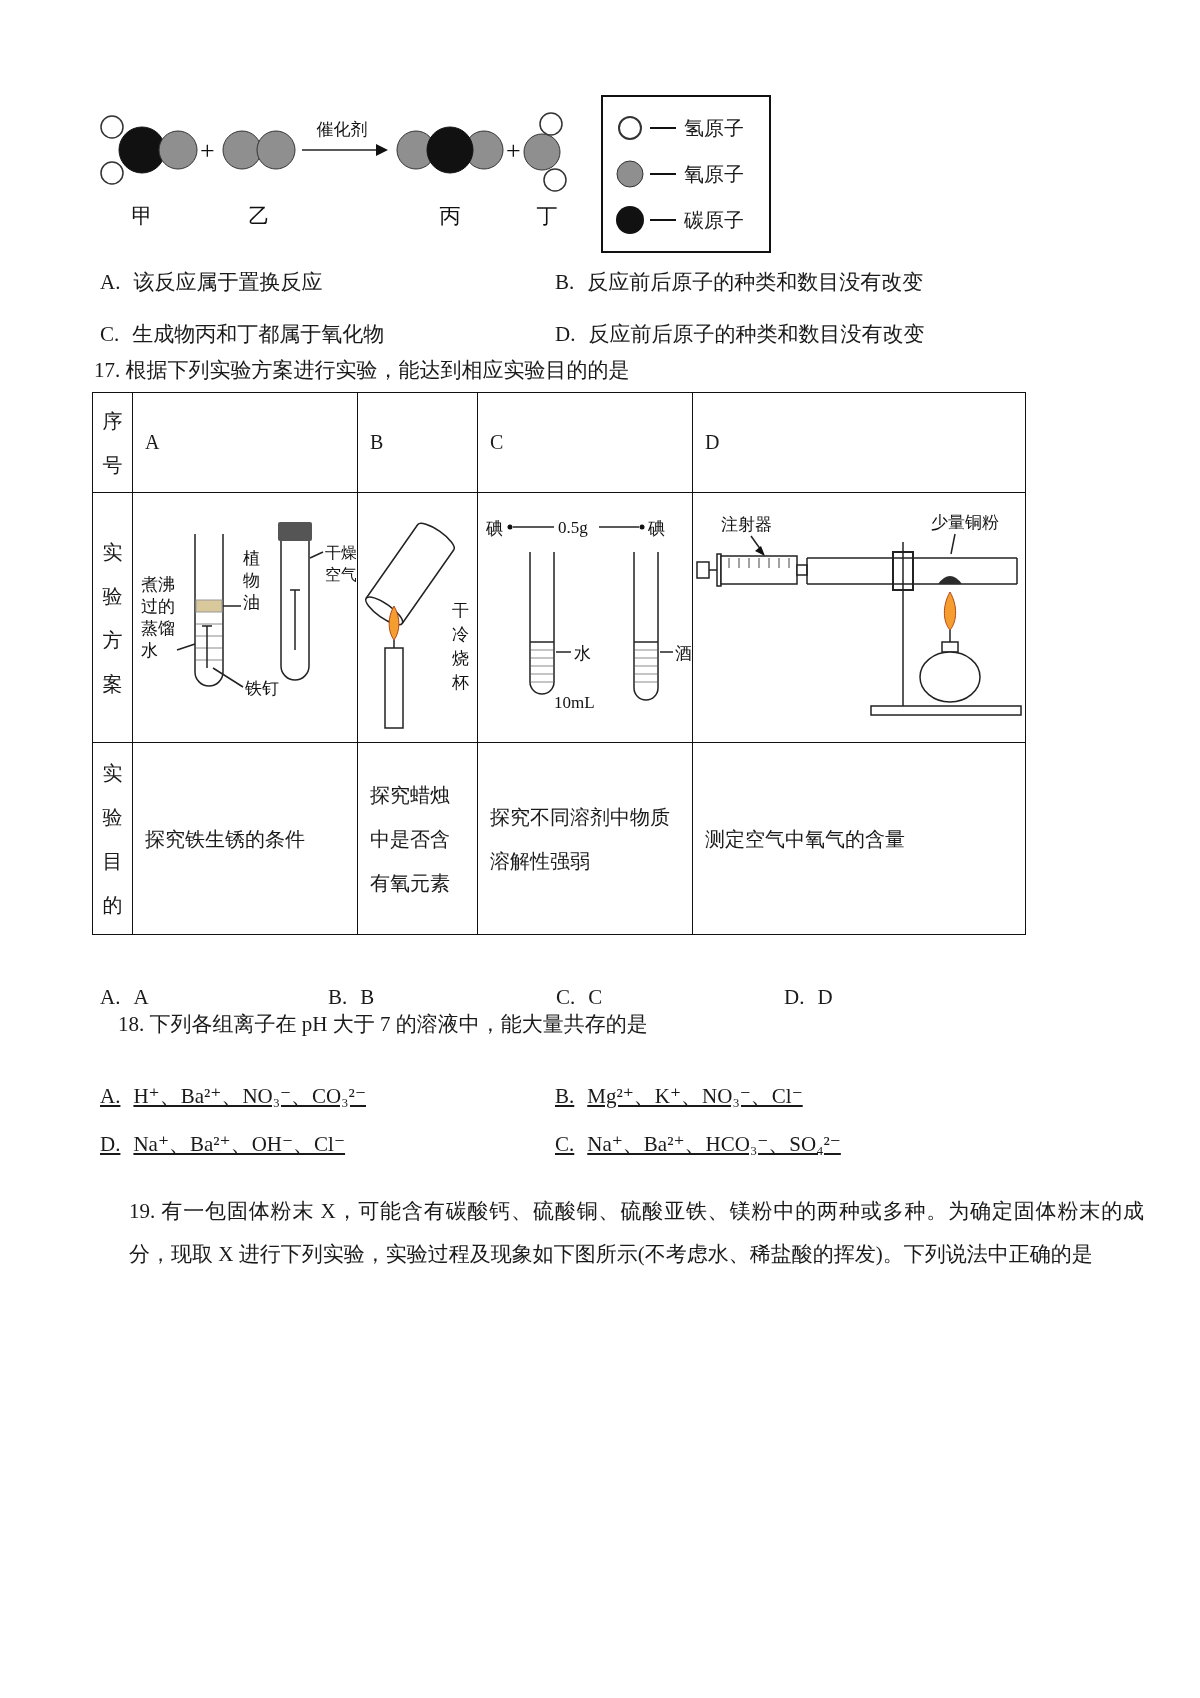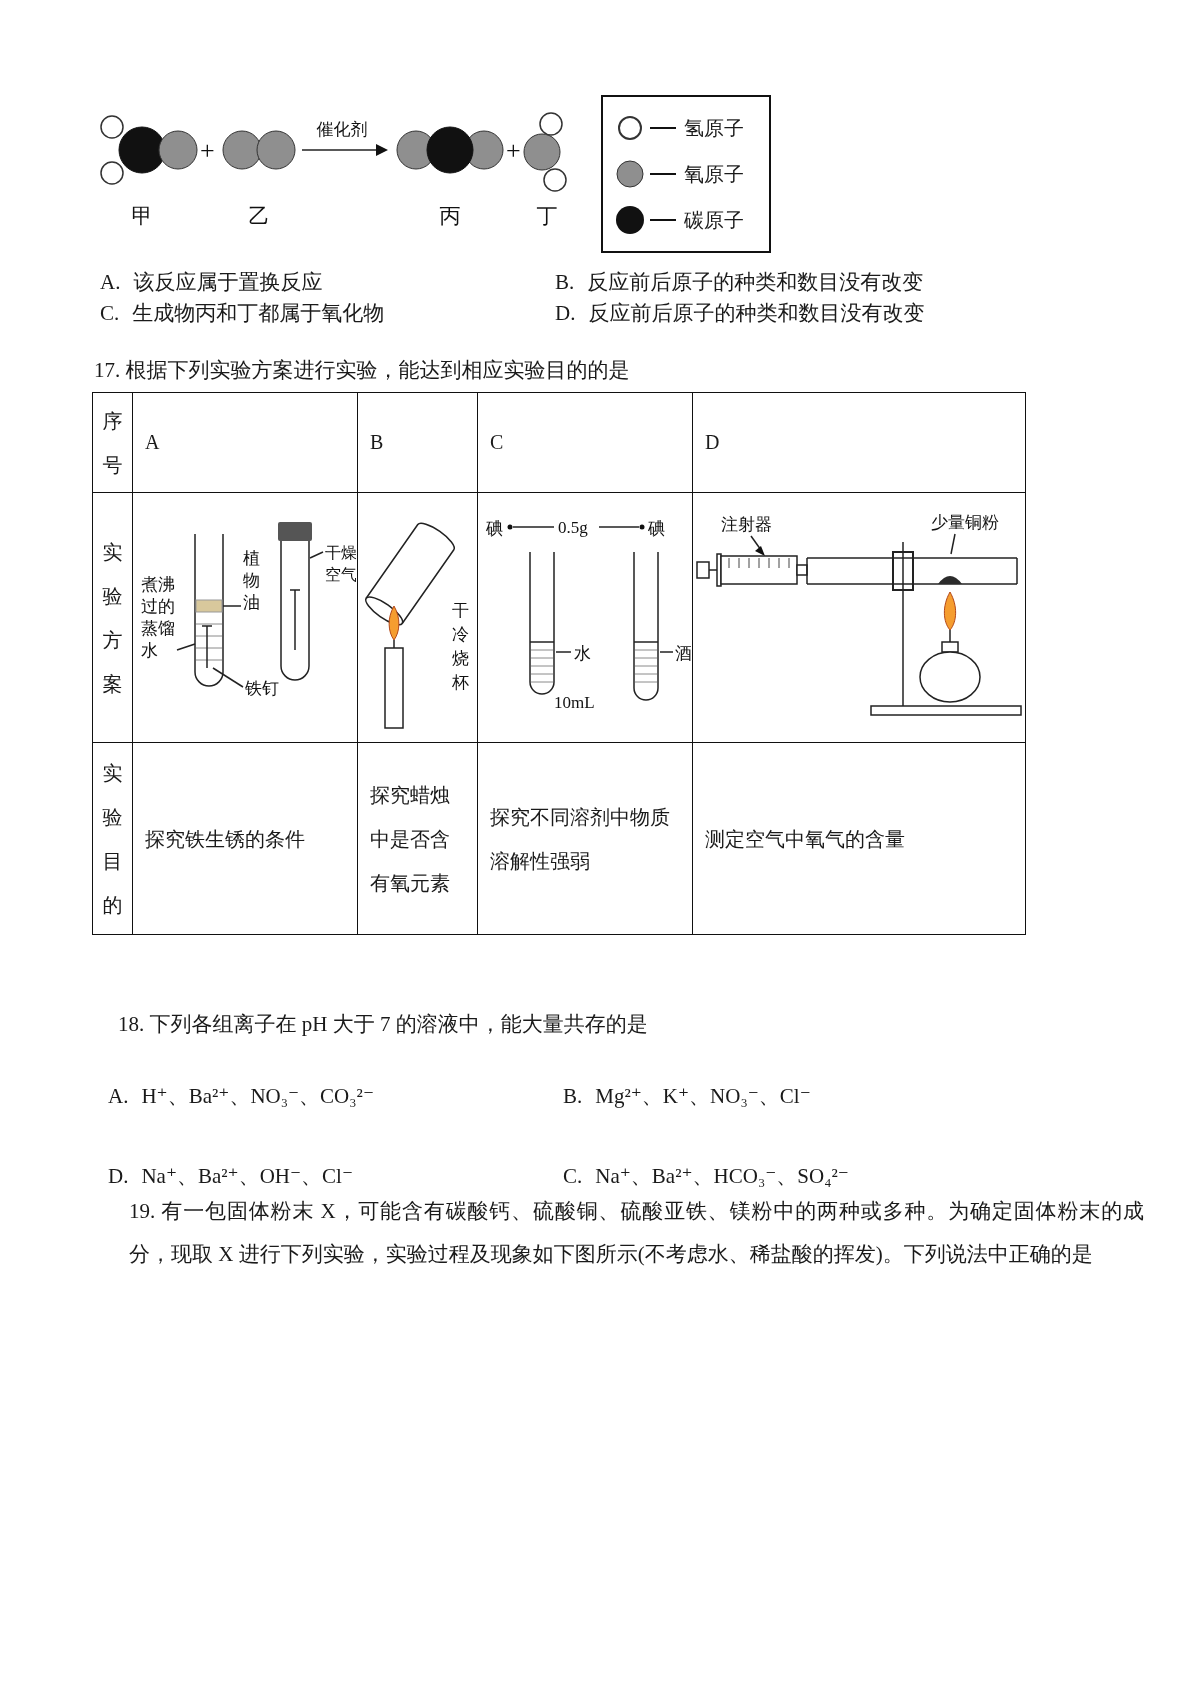--- a/index.html
+++ b/index.html
@@ -18,29 +18,29 @@
   .ln2 { stroke:#222; stroke-width:1.5; fill:#fff; }
   .legend { margin-left:14px; width:170px; height:158px; border:2px solid #111;
     display:flex; flex-direction:column; justify-content:space-around; padding:8px 12px; }
   .lrow { display:flex; align-items:center; }
   .licon { flex:0 0 auto; }
   .leader { width:26px; border-top:2px solid #111; margin:0 8px 0 5px; }
   .llabel { font-size:20px; }
   
   .opt .okey { margin-right:13px; }
   .q16-options { position:absolute; top:268px; left:100px; width:1010px;
-    display:grid; grid-template-columns:455px 1fr; row-gap:3px; }
+    display:grid; grid-template-columns:455px 1fr; row-gap:24px; }
   .stem { position:absolute; left:94px; width:1015px; }
   .q17-stem { top:356px; }
   .q18-stem { top:1010px;margin-left:24px; }
   .q19-stem { top:1190px; line-height:43px; text-align:justify;margin-left:35px; }
   .q17-options { position:absolute; top:985px; left:100px;
     display:grid; grid-template-columns:repeat(4,228px); }
-  .q18-options { position:absolute; top:1082px; left:108px; width:1010px;
-    display:grid; grid-template-columns:455px 1fr; row-gap:52px; }
+  .q18-options { position:absolute; top:1082px; left:100px; width:1010px;
+    display:grid; grid-template-columns:455px 1fr; row-gap:20px;text-decoration:underline; }
   
   table.exp { position:absolute; top:392px; left:92px; width:933px;
     border-collapse:collapse; table-layout:fixed; }
   table.exp td { border:1.5px solid #111; font-size:20px; vertical-align:middle; }
   td.vhead { text-align:center; line-height:44px; padding:2px; }
   td.chead { padding-left:12px; }
   td.diagram-cell { padding:0; overflow:hidden; }
   td.diagram-cell svg { display:block; }
   td.purpose { padding:8px 12px; line-height:44px;margin-top:43px; }
   tr.r-head { height:100px; }
@@ -287,20 +287,26 @@
     <tr class="r-purp">
       <td class="vhead">实验目的</td>
       <td class="purpose">探究铁生锈的条件</td>
       <td class="purpose">探究蜡烛中是否含有氧元素</td>
       <td class="purpose">探究不同溶剂中物质溶解性强弱</td>
       <td class="purpose">测定空气中氧气的含量</td>
     </tr>
   </tbody>
     </table>
 
+  <div class="q17-options">
+    <div class="opt"><span class="okey">A.</span><span>A</span></div>
+    <div class="opt"><span class="okey">B.</span><span>B</span></div>
+    <div class="opt"><span class="okey">C.</span><span>C</span></div>
+    <div class="opt"><span class="okey">D.</span><span>D</span></div>
+  </div>
 
   <div class="stem q18-stem">18. 下列各组离子在 pH 大于 7 的溶液中，能大量共存的是</div>
   <div class="q18-options">
     <div class="opt"><span class="okey">A.</span><span>H⁺、Ba²⁺、NO₃⁻、CO₃²⁻</span></div>
     <div class="opt"><span class="okey">B.</span><span>Mg²⁺、K⁺、NO₃⁻、Cl⁻</span></div>
     <div class="opt"><span class="okey">D.</span><span>Na⁺、Ba²⁺、OH⁻、Cl⁻</span></div>
     <div class="opt"><span class="okey">C.</span><span>Na⁺、Ba²⁺、HCO₃⁻、SO₄²⁻</span></div>
   </div>
 
   <div class="stem q19-stem">19. 有一包固体粉末 X，可能含有碳酸钙、硫酸铜、硫酸亚铁、镁粉中的两种或多种。为确定固体粉末的成分，现取 X 进行下列实验，实验过程及现象如下图所示(不考虑水、稀盐酸的挥发)。下列说法中正确的是</div>

